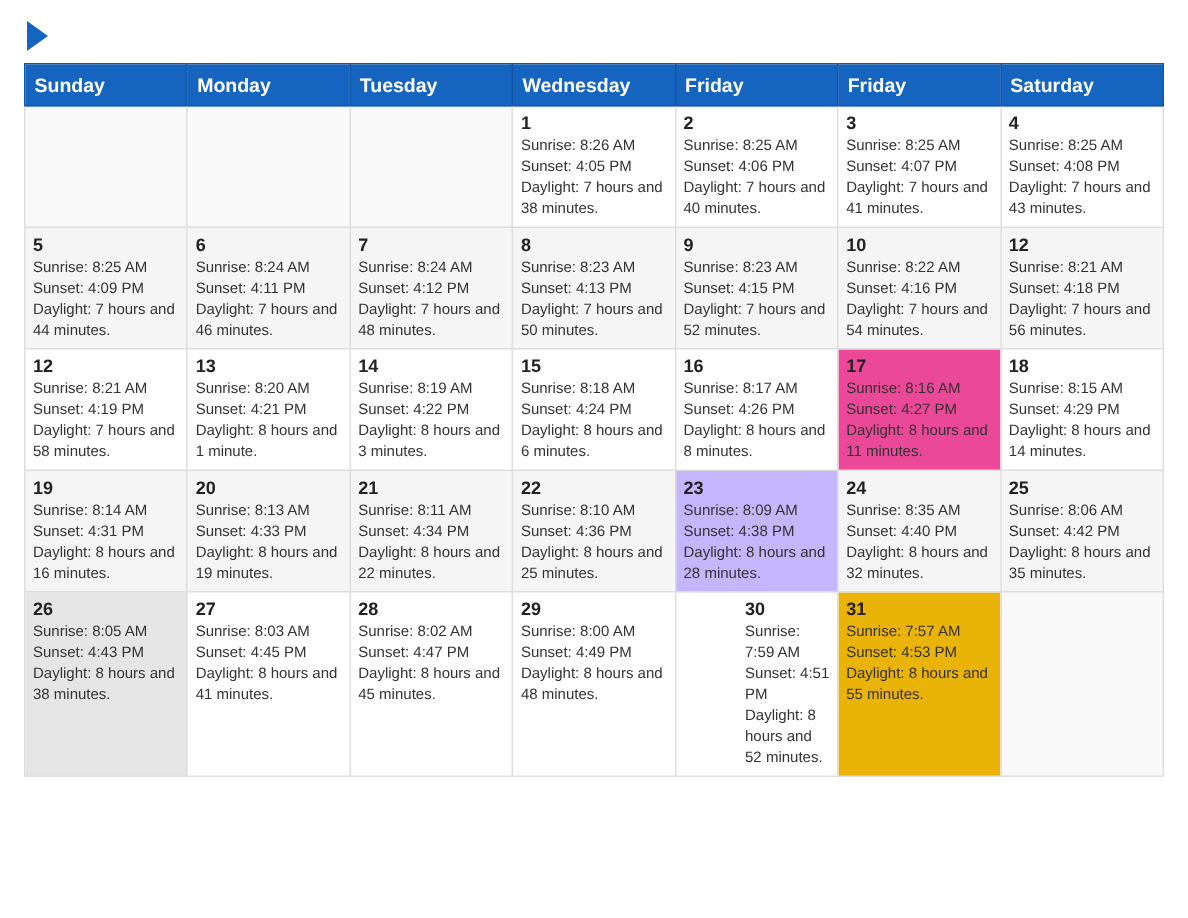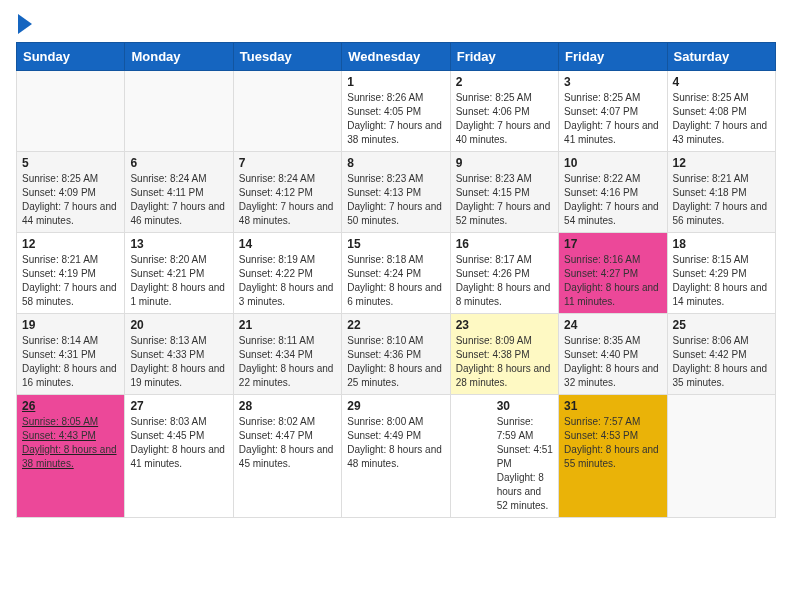--- a/index.html
+++ b/index.html
@@ -265,41 +265,41 @@
           <div class="day-info" style="white-space: pre-line;">Sunrise: 8:11 AM
 Sunset: 4:34 PM
 Daylight: 8 hours and 22 minutes.</div>
         </td>
         <td style="background: rgb(245, 245, 245);">
           <span class="day-number">22</span>
           <div class="day-info" style="white-space: pre-line;">Sunrise: 8:10 AM
 Sunset: 4:36 PM
 Daylight: 8 hours and 25 minutes.</div>
         </td>
-        <td style="background: #fef9c3;">
+        <td style="background: #c4b5fd;">
           <span class="day-number">23</span>
           <div class="day-info" style="white-space: pre-line;">Sunrise: 8:09 AM
 Sunset: 4:38 PM
 Daylight: 8 hours and 28 minutes.</div>
         </td>
         <td style="background: rgb(245, 245, 245);">
           <span class="day-number">24</span>
           <div class="day-info" style="white-space: pre-line;">Sunrise: 8:35 AM
 Sunset: 4:40 PM
 Daylight: 8 hours and 32 minutes.</div>
         </td>
         <td style="background: rgb(245, 245, 245);">
           <span class="day-number">25</span>
           <div class="day-info" style="white-space: pre-line;">Sunrise: 8:06 AM
 Sunset: 4:42 PM
 Daylight: 8 hours and 35 minutes.</div>
         </td>
       </tr>
       <tr>
-        <td style="background: #ec4899; text-decoration: underline;">
+        <td style="background: #e5e5e5;">
           <span class="day-number">26</span>
           <div class="day-info" style="white-space: pre-line;">Sunrise: 8:05 AM
 Sunset: 4:43 PM
 Daylight: 8 hours and 38 minutes.</div>
         </td>
         <td style="background: rgb(255, 255, 255);">
           <span class="day-number">27</span>
           <div class="day-info" style="white-space: pre-line;">Sunrise: 8:03 AM
 Sunset: 4:45 PM
 Daylight: 8 hours and 41 minutes.</div>

